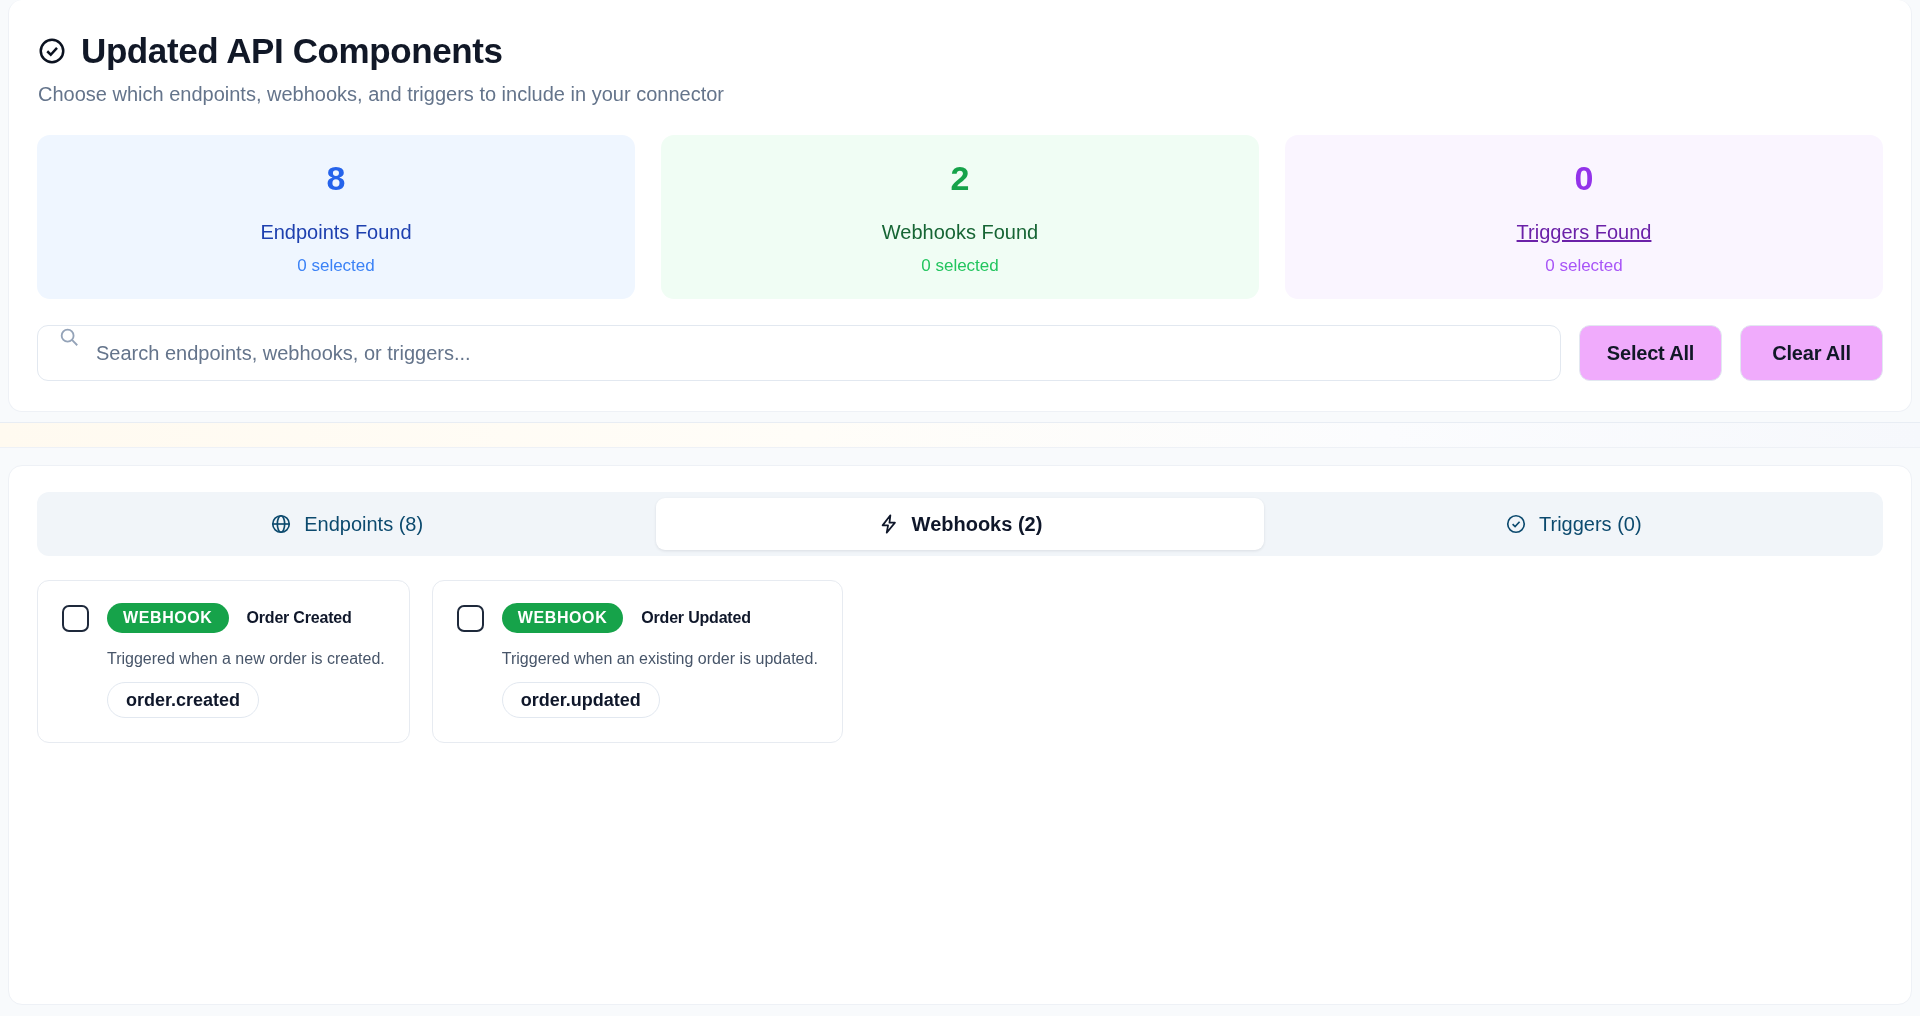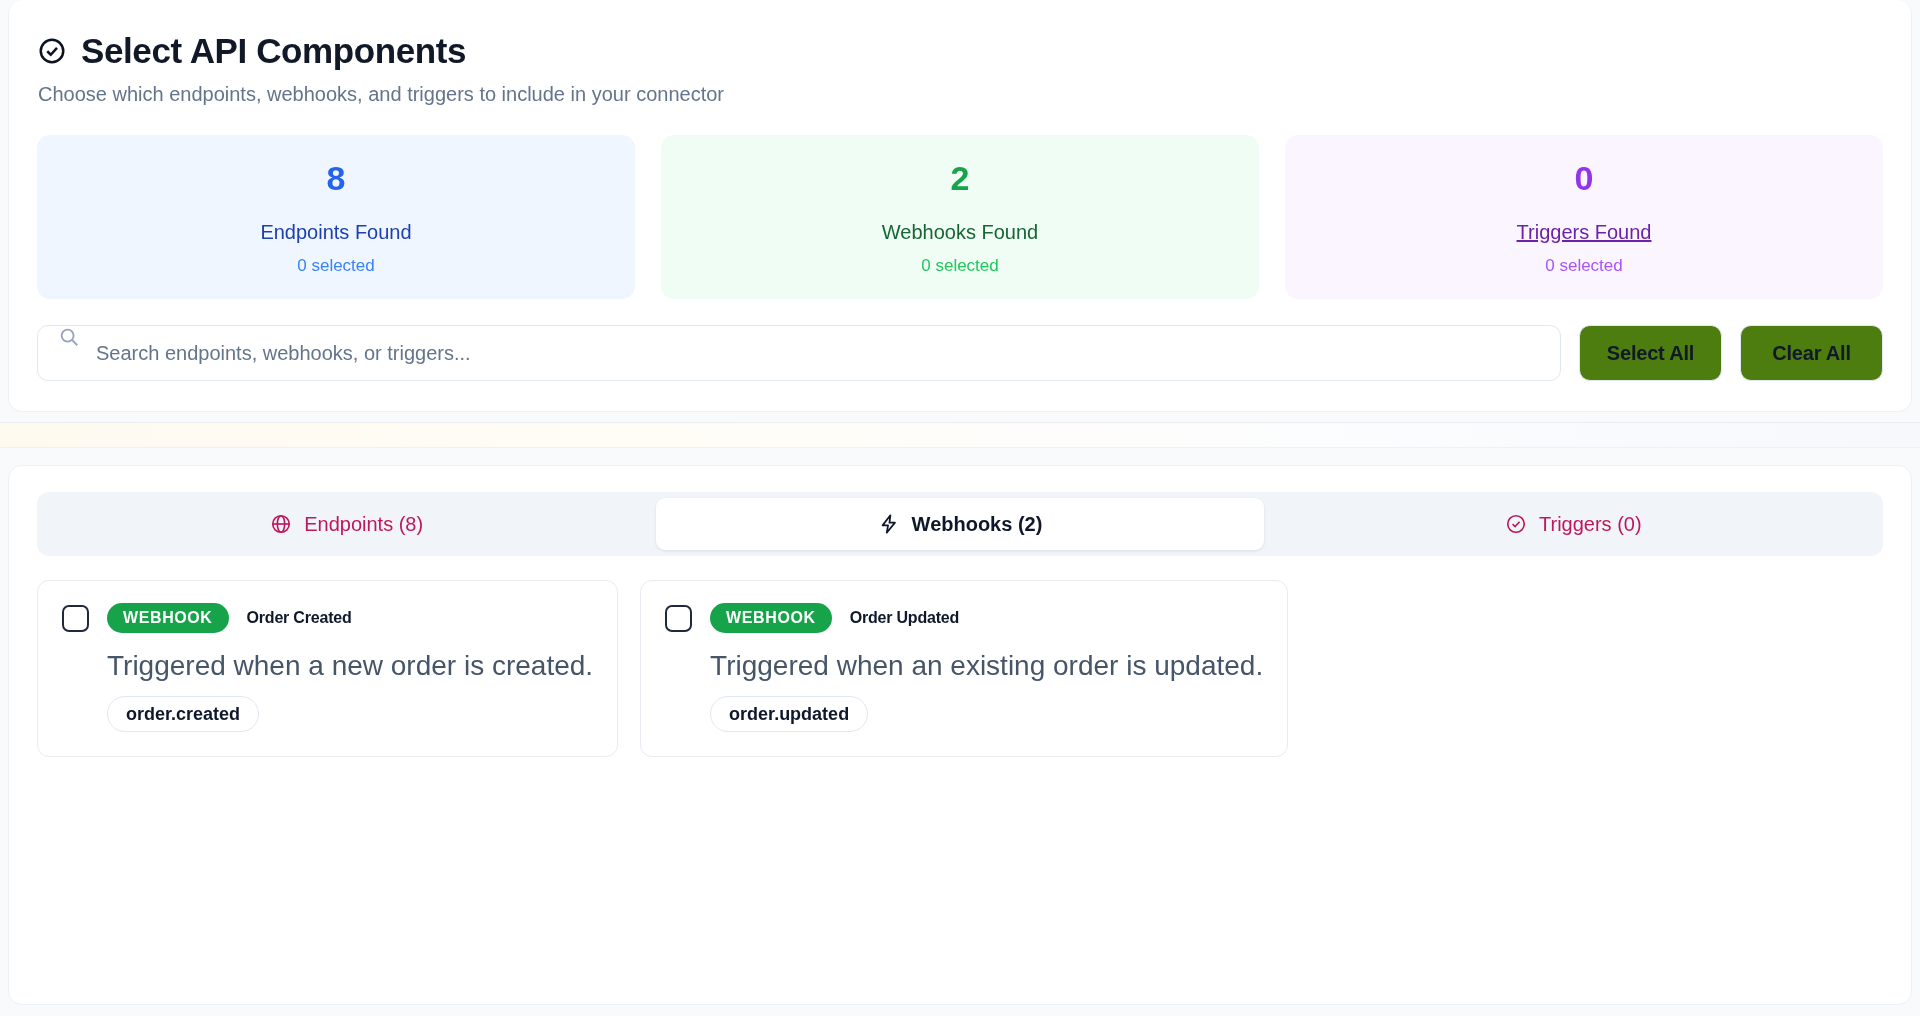--- a/index.html
+++ b/index.html
@@ -98,21 +98,21 @@
     margin-left: 16px;
     flex: 1 1 auto;
     height: 100%;
   }
   .search-input::placeholder { color: #64748b; }
 
   .pill-btn {
     height: 56px;
     min-width: 143px;
     padding: 0 22px;
-    background: #4d7c0f;
+    background: #f0abfc;
     border: 1px solid #e2e8f0;
     border-radius: 11px;
     font-family: "Liberation Sans", sans-serif;
     font-size: 20px;
     font-weight: 700;
     color: #111827;
     cursor: pointer;
     letter-spacing: -0.2px;
   }
 
@@ -145,21 +145,21 @@
   }
   .tab {
     flex: 1 1 0;
     height: 52px;
     display: flex;
     align-items: center;
     justify-content: center;
     gap: 12px;
     border-radius: 9px;
     font-size: 20px;
-    color: #be185d;
+    color: #0c4a6e;
     cursor: pointer;
     background: transparent;
     border: none;
     font-family: "Liberation Sans", sans-serif;
   }
   .tab.active {
     background: #ffffff;
     color: #0f172a;
     font-weight: 700;
     box-shadow: 0 1px 3px rgba(15,23,42,.10);
@@ -187,21 +187,21 @@
     background: #16a34a;
     color: #ffffff;
     font-size: 16px;
     font-weight: 700;
     letter-spacing: 0.6px;
     border-radius: 999px;
     padding: 7px 16px 7px 16px;
     line-height: 1;
   }
   .item-title { font-size: 16px; font-weight: 700; color: #0f172a; letter-spacing: -0.2px; }
-  .item-desc { font-size: 28px; color: #475569; margin: 17px 0 0 45px; }
+  .item-desc { font-size: 16px; color: #475569; margin: 17px 0 0 45px; }
   .code-chip {
     display: inline-block;
     margin: 14px 0 0 45px;
     border: 1px solid #e2e8f0;
     border-radius: 999px;
     background: #ffffff;
     font-family: "Liberation Sans", sans-serif;
     font-size: 18px;
     font-weight: 700;
     color: #0f172a;
@@ -212,21 +212,21 @@
 </head>
 <body>
 
 <div class="top-card">
 
   <div class="page-header">
     <svg class="header-icon" viewBox="0 0 24 24" fill="none" stroke="currentColor" stroke-width="2">
       <circle cx="12" cy="12" r="9"></circle>
       <polyline points="8.2,12.2 11,15 16,9.5"></polyline>
     </svg>
-    <div class="page-title">Select API Components</div>
+    <div class="page-title">Updated API Components</div>
   </div>
   <div class="page-subtitle">Choose which endpoints, webhooks, and triggers to include in your connector</div>
 
   <div class="stats-row">
     <div class="stat-card blue">
       <div class="stat-value">8</div>
       <div class="stat-label">Endpoints Found</div>
       <div class="stat-sub">0 selected</div>
     </div>
     <div class="stat-card green">

